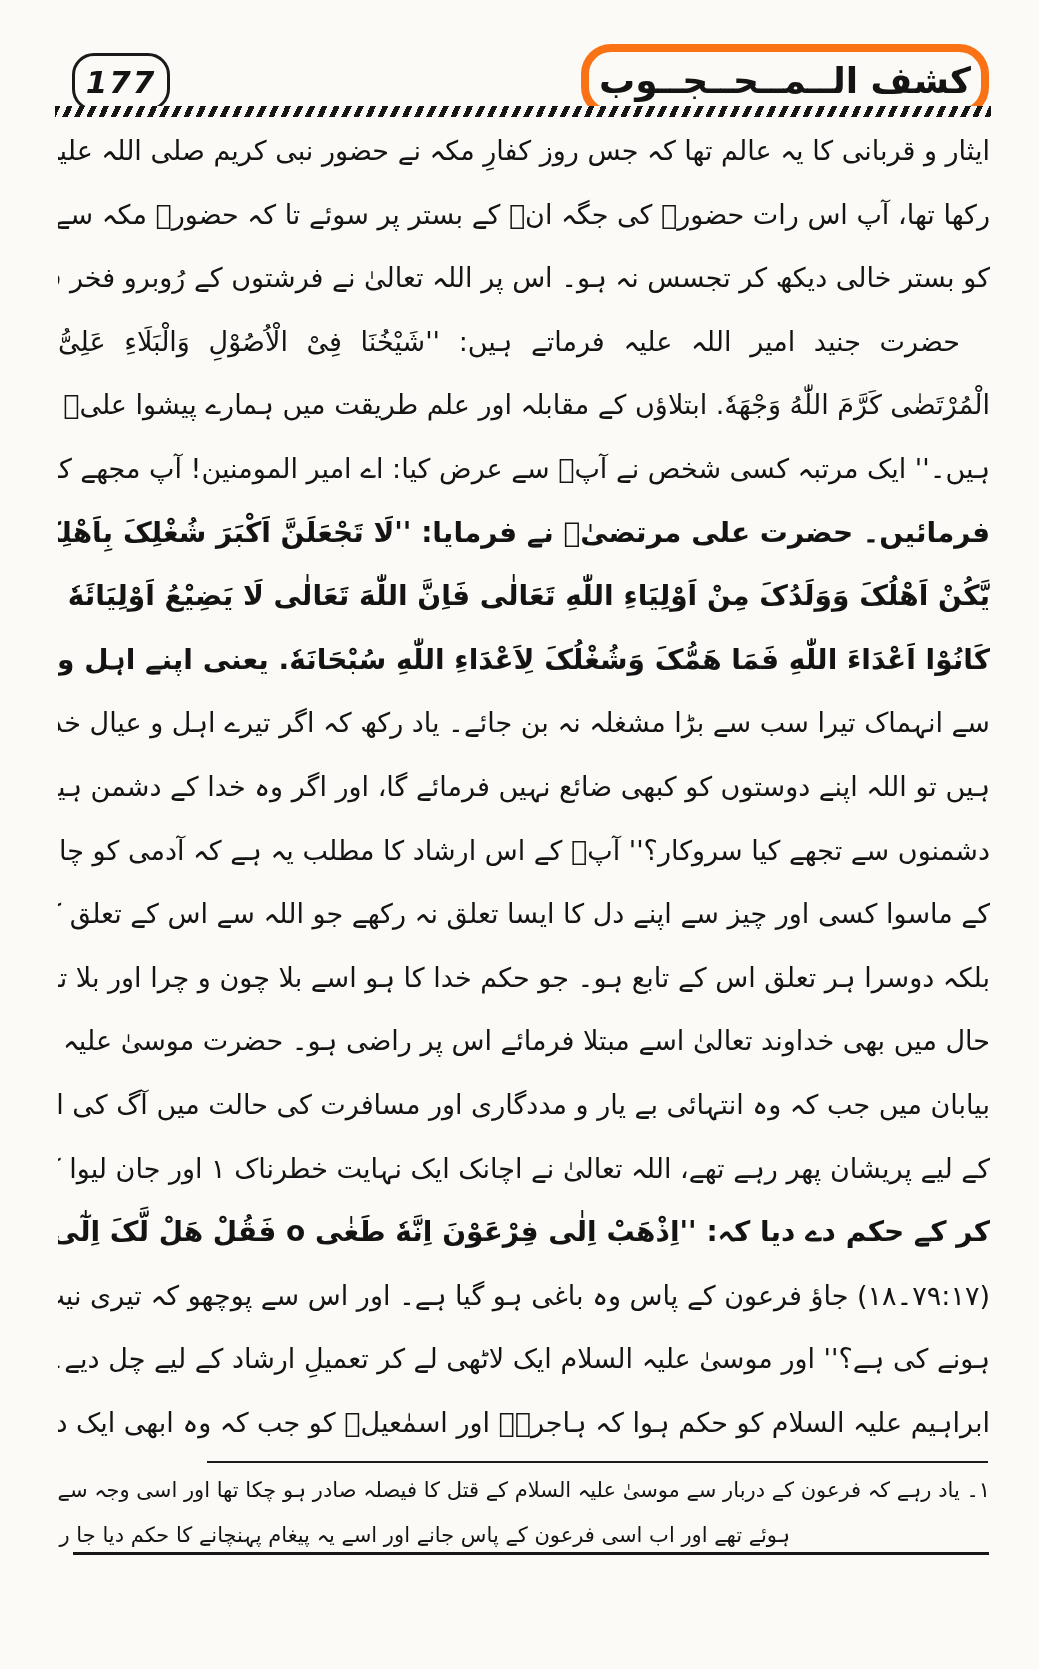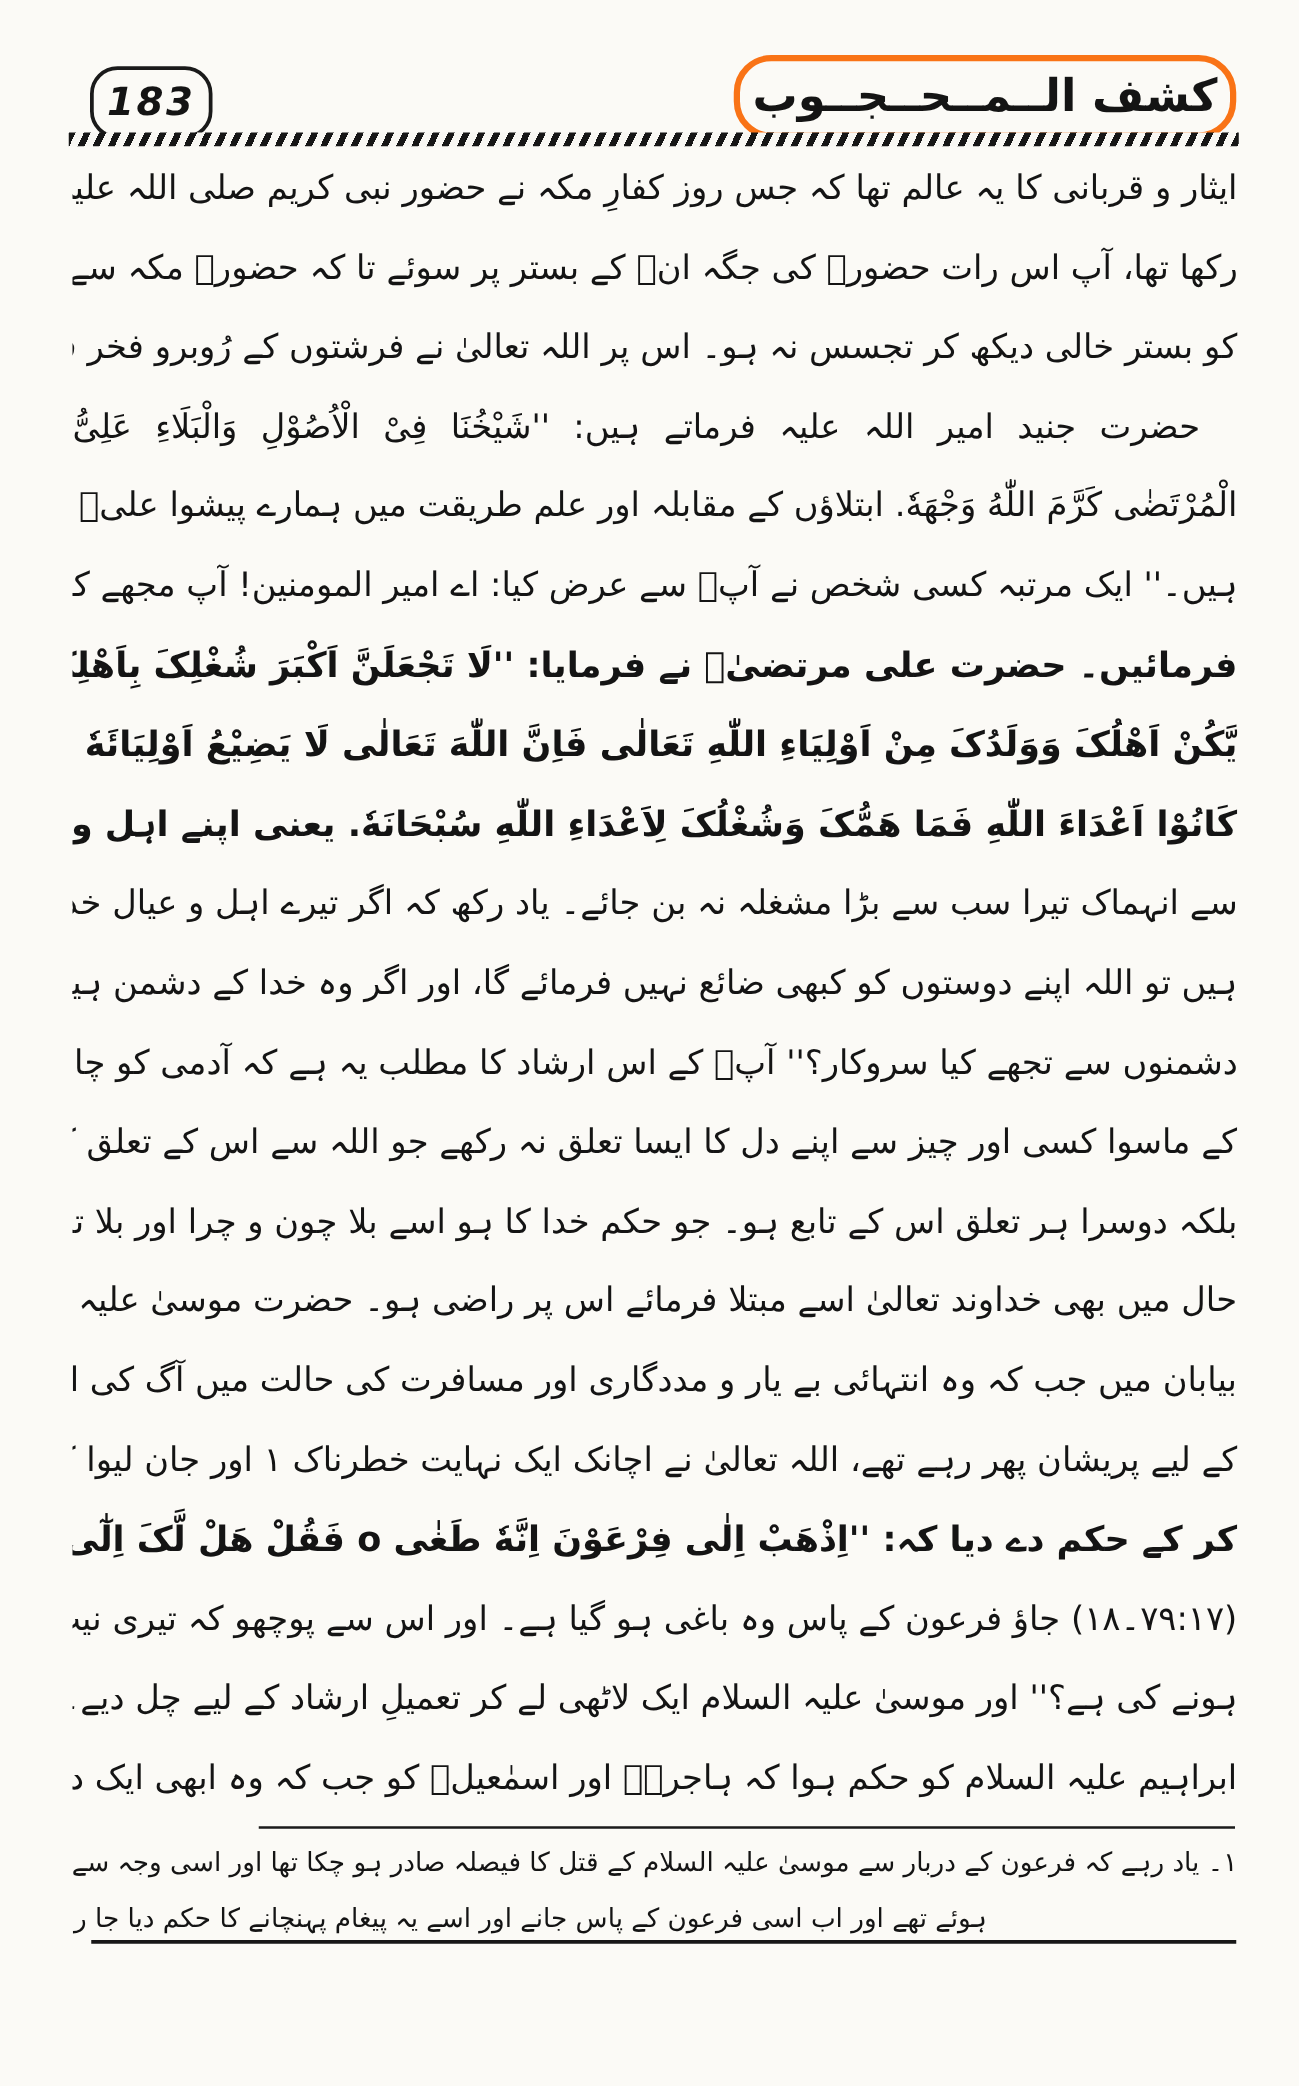--- a/index.html
+++ b/index.html
@@ -17,21 +17,21 @@
     position:absolute;left:72px;top:53px;
     width:92px;height:52px;
     border:3px solid #1a1a1a;border-radius:22px;
     display:flex;align-items:center;justify-content:center;
     font-size:31px;font-weight:bold;font-style:italic;
     letter-spacing:2px;direction:ltr;
   }
   .title-cartouche{
     position:absolute;right:50px;top:44px;
     width:392px;height:57px;
-    border:5px solid #f97316;border-radius:30px;
+    border:8px solid #f97316;border-radius:30px;
     display:flex;align-items:center;justify-content:center;
     font-size:36px;font-weight:bold;
     white-space:nowrap;overflow:hidden;
   }
   .header-divider{
     position:absolute;left:55px;right:48px;top:106px;height:11px;
     background:repeating-linear-gradient(115deg,#161616 0px,#161616 5px,#f8f7f3 5px,#f8f7f3 11px);
   }
   
   .body-text{
@@ -69,21 +69,21 @@
     position:absolute;left:73px;right:50px;top:1552px;
     height:3px;background:#171717;
   }
 </style>
 </head>
 <body>
 
 <div class="page">
 
   <div class="page-number-badge">
-    <span>183</span>
+    <span>177</span>
   </div>
 
   <div class="title-cartouche">
     <span>کشف الــمــحــجــوب</span>
   </div>
 
   <div class="header-divider"></div>
 
   <div class="body-text">
     <div class="line">ایثار و قربانی کا یہ عالم تھا کہ جس روز کفارِ مکہ نے حضور نبی کریم صلی اللہ علیہ وسلم کے قتل کا منصوبہ بنا</div>

